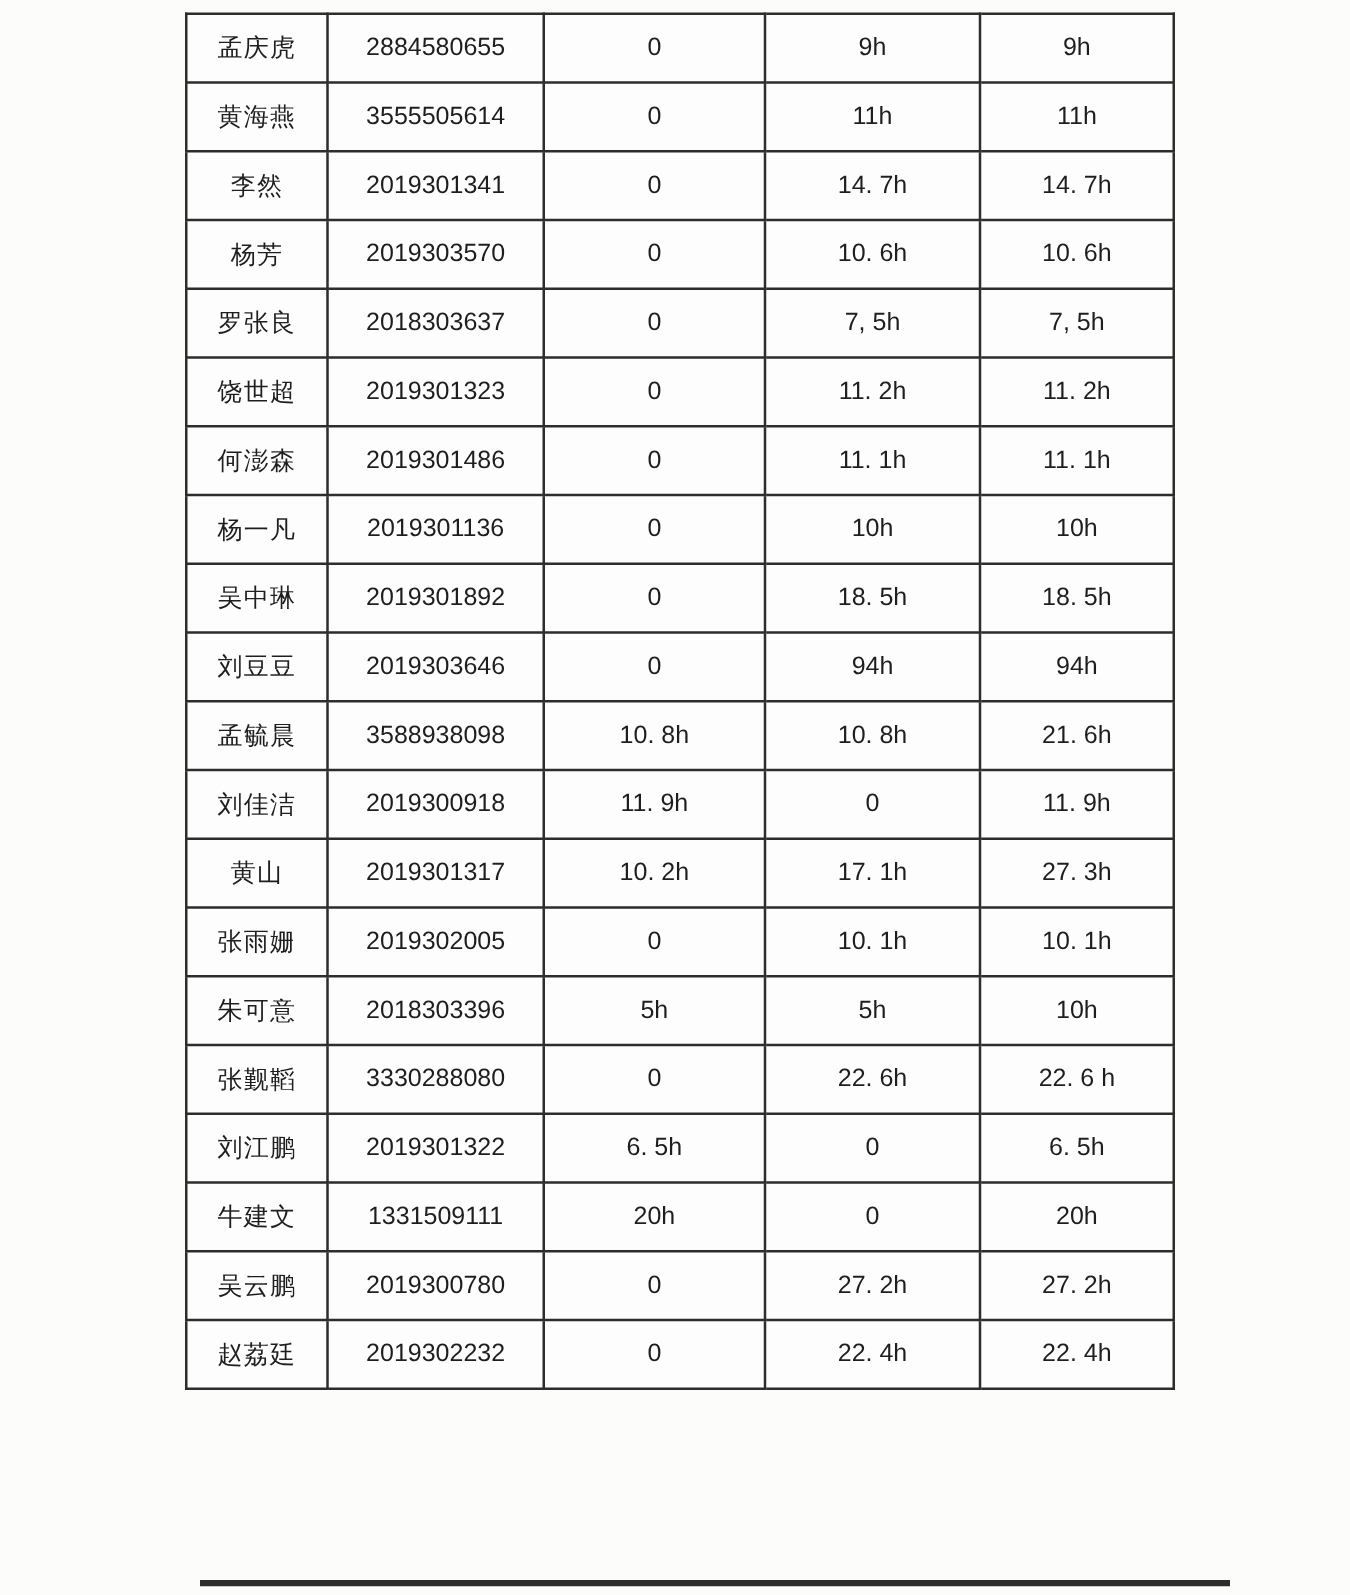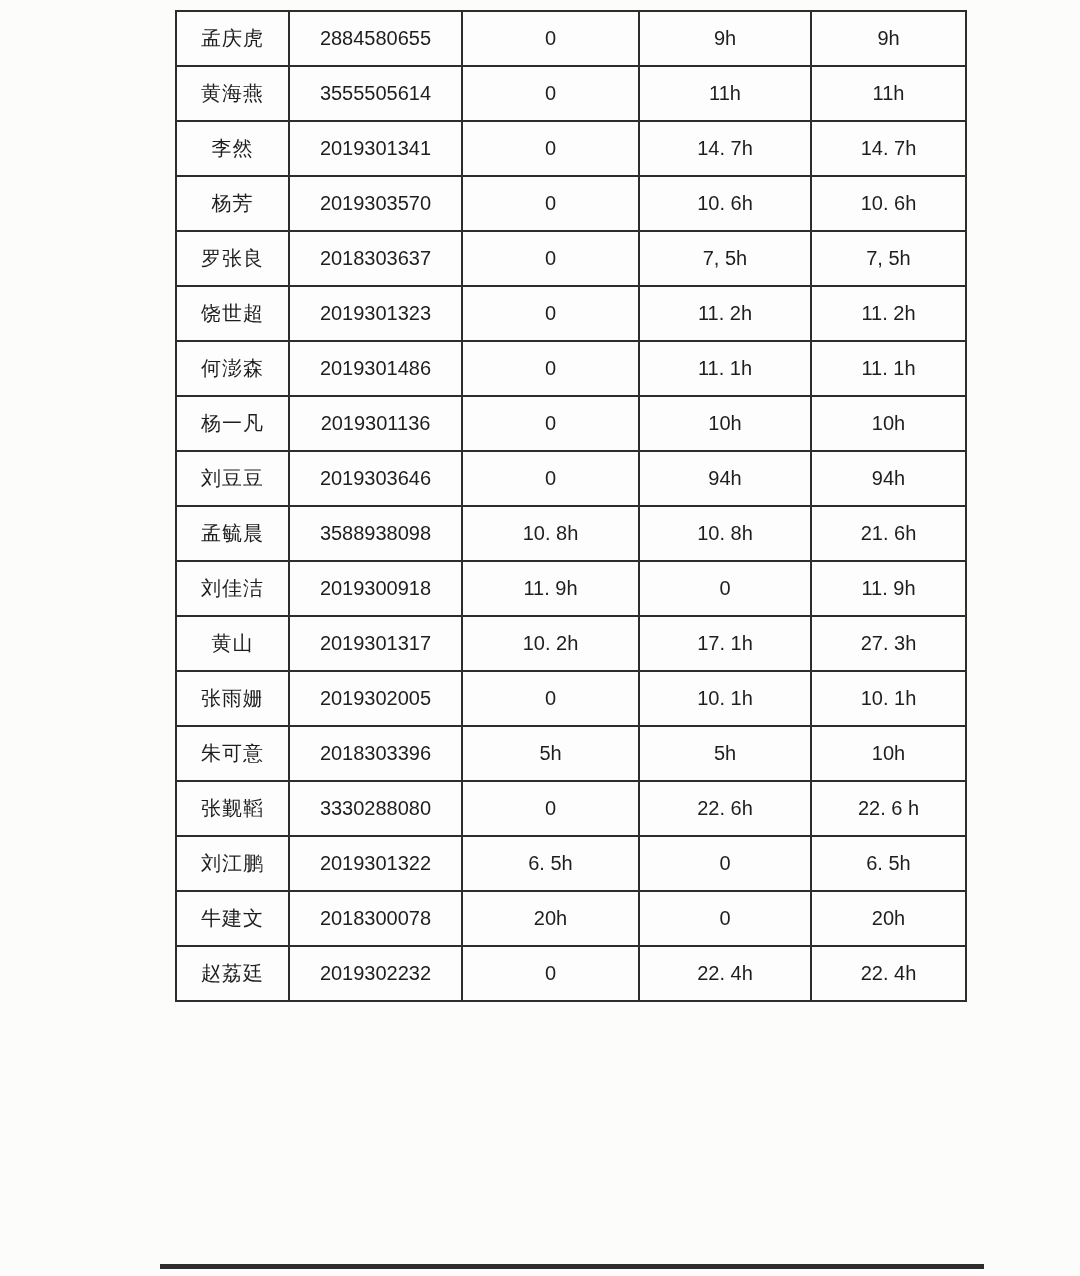--- a/index.html
+++ b/index.html
@@ -4,21 +4,21 @@
 <style>
   html,body{margin:0;padding:0}
   body{
     position:relative;
     width:1080px;height:1276px;
     background:#fcfcfb;
     font-family:"Liberation Sans","DejaVu Sans",sans-serif;
     color:#1e1e1e;
   }
   .table-wrap{
-    position:absolute;left:175px;top:10px;
+    position:absolute;left:148px;top:10px;
   }
   table.hours{
     border-collapse:collapse;
     table-layout:fixed;
     width:790px;
     background:#fdfdfd;
   }
   table.hours td{
     border:2px solid #2d2d2d;
     height:53px;
@@ -101,20 +101,27 @@
     <td class="col-h">11. 1h</td>
   </tr>
         <tr>
     <td class="col-name">杨一凡</td>
     <td class="col-id">2019301136</td>
     <td class="col-h">0</td>
     <td class="col-h">10h</td>
     <td class="col-h">10h</td>
   </tr>
         <tr>
+    <td class="col-name">吴中琳</td>
+    <td class="col-id">2019301892</td>
+    <td class="col-h">0</td>
+    <td class="col-h">18. 5h</td>
+    <td class="col-h">18. 5h</td>
+  </tr>
+        <tr>
     <td class="col-name">刘豆豆</td>
     <td class="col-id">2019303646</td>
     <td class="col-h">0</td>
     <td class="col-h">94h</td>
     <td class="col-h">94h</td>
   </tr>
         <tr>
     <td class="col-name">孟毓晨</td>
     <td class="col-id">3588938098</td>
     <td class="col-h">10. 8h</td>
@@ -158,24 +165,31 @@
   </tr>
         <tr>
     <td class="col-name">刘江鹏</td>
     <td class="col-id">2019301322</td>
     <td class="col-h">6. 5h</td>
     <td class="col-h">0</td>
     <td class="col-h">6. 5h</td>
   </tr>
         <tr>
     <td class="col-name">牛建文</td>
-    <td class="col-id">2018300078</td>
+    <td class="col-id">1331509111</td>
     <td class="col-h">20h</td>
     <td class="col-h">0</td>
     <td class="col-h">20h</td>
+  </tr>
+        <tr>
+    <td class="col-name">吴云鹏</td>
+    <td class="col-id">2019300780</td>
+    <td class="col-h">0</td>
+    <td class="col-h">27. 2h</td>
+    <td class="col-h">27. 2h</td>
   </tr>
         <tr>
     <td class="col-name">赵荔廷</td>
     <td class="col-id">2019302232</td>
     <td class="col-h">0</td>
     <td class="col-h">22. 4h</td>
     <td class="col-h">22. 4h</td>
   </tr>
       </tbody>
   </table>

